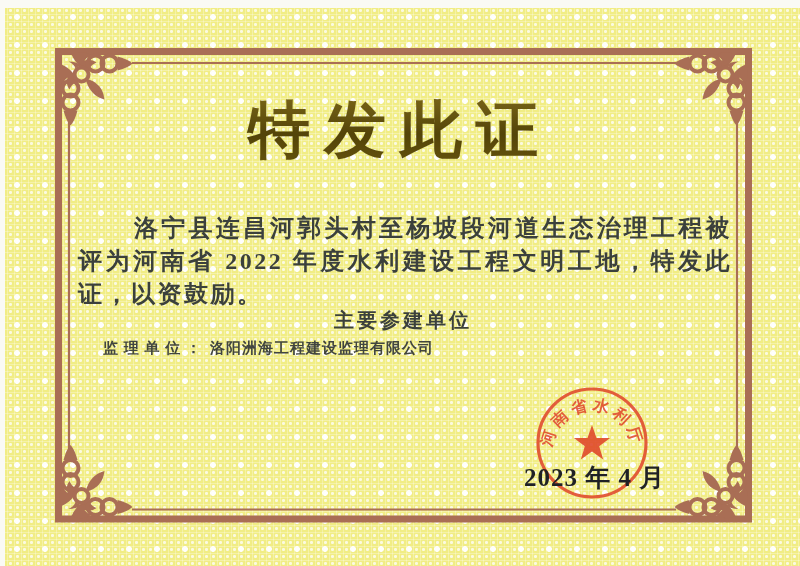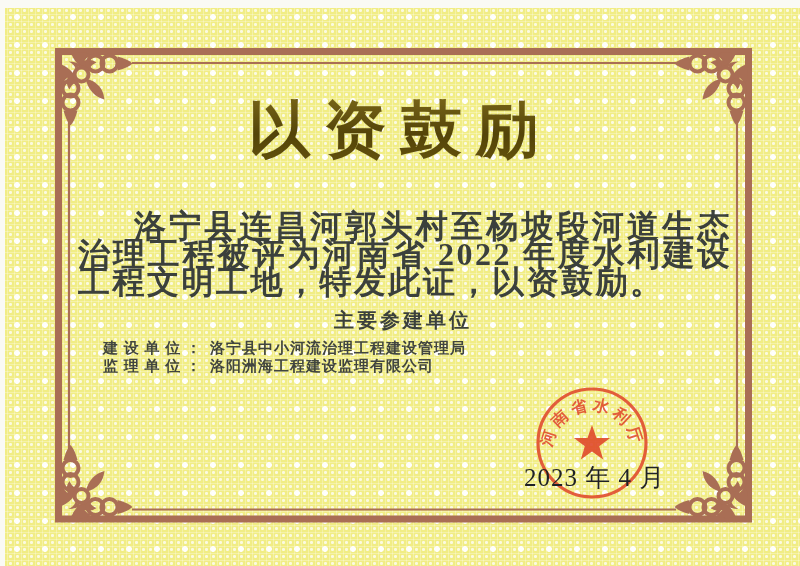--- a/index.html
+++ b/index.html
@@ -26,39 +26,39 @@
     position:absolute;top:88px;left:0;width:800px;z-index:2;
     text-align:center;font-size:62px;font-weight:bold;letter-spacing:14px;
     background:linear-gradient(180deg,#8d7722 0%,#514208 55%,#6d5a10 100%);
     -webkit-background-clip:text;background-clip:text;color:transparent;
     text-shadow:0 0 1px rgba(90,74,10,.25);
     font-family:"DejaVu Serif","Liberation Serif",serif;
   }
 
   .body-text{
     position:absolute;top:212px;left:78px;width:654px;z-index:2;
-    font-size:32px;line-height:28px;font-weight:bold;letter-spacing:2.5px;
+    font-size:24px;line-height:33px;font-weight:bold;letter-spacing:2.5px;
     color:#3b403c;text-align:justify;text-indent:56px;margin:0;
   }
 
   .section-heading{
     position:absolute;top:307px;left:0;width:806px;z-index:2;
     text-align:center;font-size:20px;font-weight:bold;letter-spacing:3px;color:#3b403c;
   }
 
   .units{position:absolute;top:340px;left:103px;z-index:2;}
   .unit-row{height:17.6px;line-height:17.6px;font-size:15px;font-weight:bold;color:#41453f;white-space:nowrap;}
   .unit-label{letter-spacing:1px;}
   .unit-name{letter-spacing:1px;margin-left:8px;}
 
   .seal{position:absolute;left:530px;top:381px;z-index:3;opacity:.88;}
 
   .date{
     position:absolute;left:524px;top:461px;width:200px;z-index:4;
-    font-size:25px;font-weight:normal;color:#1f2125;letter-spacing:1px;white-space:nowrap;
+    font-size:25px;font-weight:bold;color:#1f2125;letter-spacing:1px;white-space:nowrap;
     font-family:"Liberation Serif","DejaVu Serif",serif;
   }
 </style>
 </head>
 <body>
 
 <div class="paper">
 
   <div class="scan-edge-top"></div>
   <div class="scan-edge-left"></div>
@@ -88,30 +88,27 @@
       <line x1="69" y1="120" x2="69" y2="452"></line>
       <line x1="737" y1="120" x2="737" y2="452"></line>
     </g>
 
     <use href="#corner-orn" transform="translate(58.5,51.5)"></use>
     <use href="#corner-orn" transform="translate(748.5,51.5) scale(-1,1)"></use>
     <use href="#corner-orn" transform="translate(58.5,519) scale(1,-1)"></use>
     <use href="#corner-orn" transform="translate(748.5,519) scale(-1,-1)"></use>
   </svg>
 
-  <div class="title">以资鼓励</div>
+  <div class="title">特发此证</div>
 
   <p class="body-text">洛宁县连昌河郭头村至杨坡段河道生态治理工程被评为河南省 2022 年度水利建设工程文明工地，特发此证，以资鼓励。</p>
 
   <div class="section-heading">主要参建单位</div>
 
   <div class="units">
-    <div class="unit-row">
-      <span class="unit-label">建 设 单 位 ：</span><span class="unit-name">洛宁县中小河流治理工程建设管理局</span>
-    </div>
     <div class="unit-row">
       <span class="unit-label">监 理 单 位 ：</span><span class="unit-name">洛阳洲海工程建设监理有限公司</span>
     </div>
   </div>
 
   <svg class="seal" width="124" height="124" viewBox="0 0 124 124">
     <defs>
       <path id="seal-text-arc" d="M 22.2,65.5 A 40,40 0 0 1 101.8,65.5" fill="none"></path>
     </defs>
     <circle cx="62" cy="62" r="54" fill="none" stroke="#e04a2c" stroke-width="3.2"></circle>

